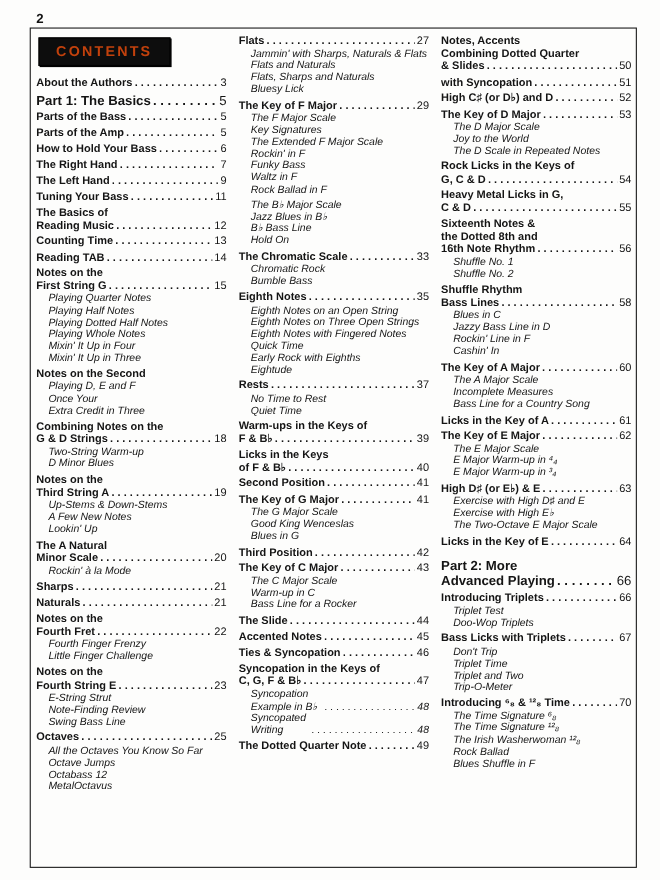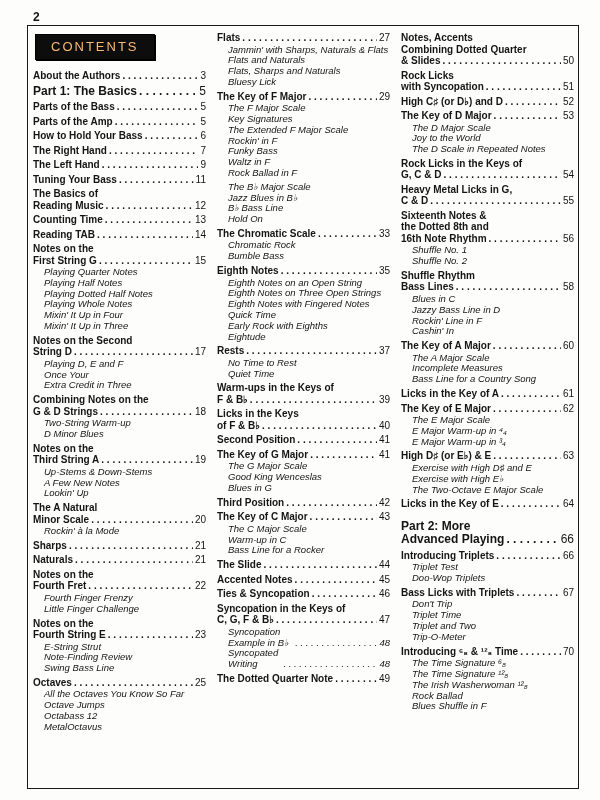--- a/index.html
+++ b/index.html
@@ -17,22 +17,22 @@
     position:absolute; left:27px; top:25px; width:552px; height:764px;
     border:1.5px solid #1a1a1a;
   }
   .cols {
     position:absolute; left:33px; top:32px; width:541px;
     display:flex; gap:11px;
   }
   .col { flex:1; min-width:0; }
   .contents-box {
     display:inline-block;
-    background:#0d0d0d; color:#fdba74;
-    font-weight:normal; font-size:13px; letter-spacing:2px;
+    background:#0d0d0d; color:#c2410c;
+    font-weight:bold; font-size:13px; letter-spacing:2px;
     padding:4px 15px 5px 15px;
     border:1px solid #000;
     box-shadow:1px 1px 0 #000;
     margin:2px 0 10px 2px;
   }
   .entry { margin-bottom:3px; }
   .entry.gap { margin-top:10px; }
   .tl {
     display:flex; align-items:baseline;
     font-weight:bold; font-size:10px; line-height:11.5px;
@@ -143,25 +143,20 @@
           <div class="subs">
             <div class="sub">Playing Quarter Notes</div>
             <div class="sub">Playing Half Notes</div>
             <div class="sub">Playing Dotted Half Notes</div>
             <div class="sub">Playing Whole Notes</div>
             <div class="sub">Mixin' It Up in Four</div>
             <div class="sub">Mixin' It Up in Three</div>
           </div>
         </div><div class="entry">
           <div class="tl pre">Notes on the Second</div>
-          <div class="tl">
-            <span class="tt">String D</span>
-            <span class="leader"></span>
-            <span class="pg">17</span>
-          </div>
           <div class="subs">
             <div class="sub">Playing D, E and F</div>
             <div class="sub">Once Your</div>
             <div class="sub">Extra Credit in Three</div>
           </div>
         </div><div class="entry">
           <div class="tl pre">Combining Notes on the</div>
           <div class="tl">
             <span class="tt">G &amp; D Strings</span>
             <span class="leader"></span>
@@ -423,21 +418,20 @@
         <div class="entry">
           <div class="tl pre">Notes, Accents</div>
           <div class="tl pre">Combining Dotted Quarter</div>
           <div class="tl">
             <span class="tt">&amp; Slides</span>
             <span class="leader"></span>
             <span class="pg">50</span>
           </div>
         </div>
         <div class="entry">
-          <div class="tl pre">Rock Licks</div>
           <div class="tl">
             <span class="tt">with Syncopation</span>
             <span class="leader"></span>
             <span class="pg">51</span>
           </div>
         </div>
         <div class="entry">
           <div class="tl">
             <span class="tt">High C♯ (or D♭) and D</span>
             <span class="leader"></span>

